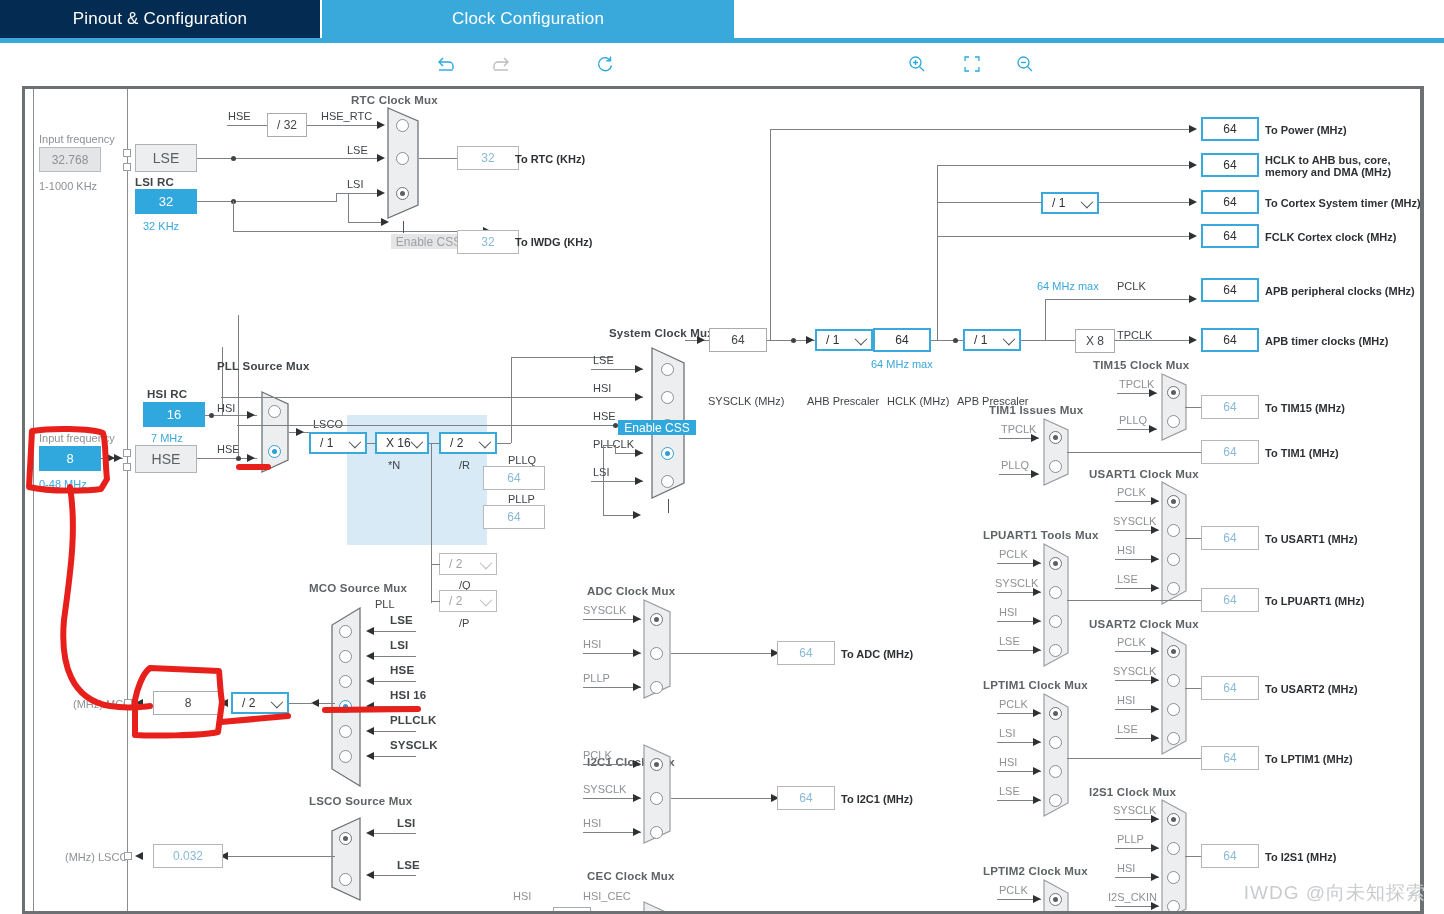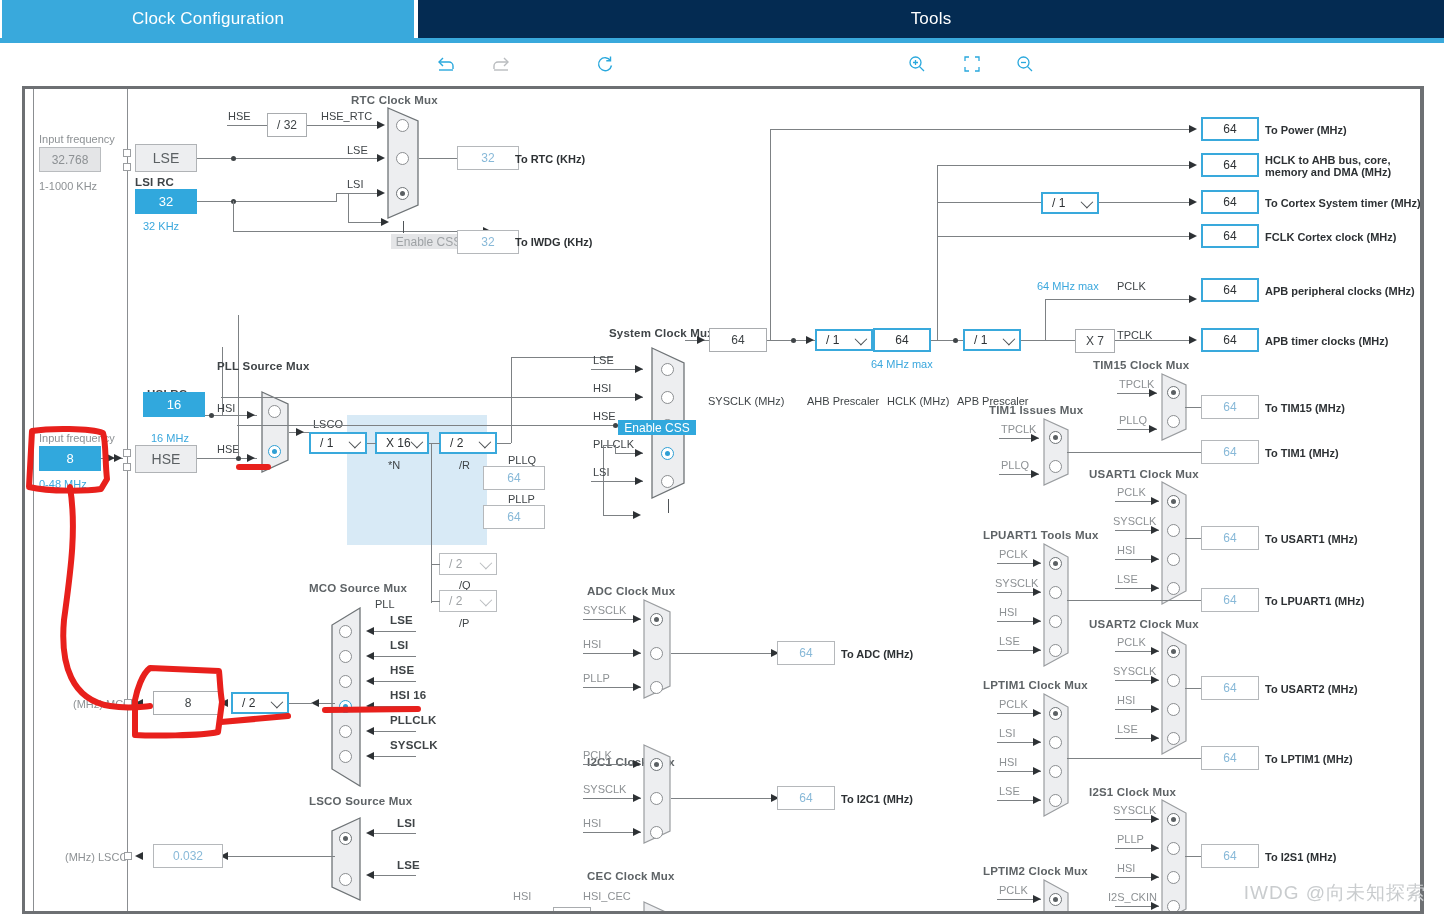--- a/index.html
+++ b/index.html
@@ -105,29 +105,29 @@
   #annot { position:absolute; left:0; top:0; width:1444px; height:914px; pointer-events:none; }
 
   
   #wm { position:absolute; right:18px; bottom:8px; color:#c9ccce; font-size:19px;
         letter-spacing:1px; }
 </style>
 </head>
 <body>
 
 <div id="tabbar">
+  <div class="tab dark" style="width:320px">
+    <span>Pinout &amp; Configuration</span>
+  </div>
   <div class="tab-sep"></div>
   <div class="tab active" style="width:412px">
     <span>Clock Configuration</span>
   </div>
   <div class="tab-sep"></div>
   <div class="tab-sep"></div>
-  <div class="tab dark" style="flex:1">
-    <span>Tools</span>
-  </div>
 </div>
 <div id="tab-underline"></div>
 
 <div id="toolbar">
   <div class="tb-icon" style="left:433px">
     <svg width="20" height="20" viewBox="0 0 20 20" fill="none" stroke="#29a8dd" stroke-width="1.4">
       <path d="M7 4 L3 8 L7 12"></path>
         <path d="M3 8 H13 a4 4 0 0 1 4 4 v3"></path>
         <path d="M3 16 H17" stroke="#29a8dd"></path>
     </svg>
@@ -228,22 +228,22 @@
 
   <div class="ln lnh" style="left:394px; top:69px; width:56px;"></div>
   <div class="ar" style="left:437px; top:65px;"></div>
   <div class="box ro" style="left:432px; top:57px; width:62px; height:24px;">32</div>
   <div class="t out" style="left:490px; top:65px;">To RTC (KHz)</div>
 
   <div class="box ro" style="left:432px; top:141px; width:62px; height:24px;">32</div>
   <div class="t out" style="left:490px; top:148px;">To IWDG (KHz)</div>
 
   <div class="t hdr2" style="left:122px; top:300px;">HSI RC</div>
-  <div class="box cyanfill" style="left:118px; top:303px; width:62px; height:25px;">16</div>
-  <div class="t blue" style="left:126px; top:344px;">16 MHz</div>
+  <div class="box cyanfill" style="left:118px; top:313px; width:62px; height:25px;">16</div>
+  <div class="t blue" style="left:126px; top:344px;">7 MHz</div>
 
   <div class="t grey" style="left:14px; top:344px;">Input frequency</div>
   <div class="box cyanfill" style="left:14px; top:357px; width:62px; height:25px;">8</div>
   <div class="t blue" style="left:14px; top:390px;">0-48 MHz</div>
 
   <div class="ln lnh" style="left:76px; top:369px; width:22px;"></div>
   <div class="ar" style="left:82px; top:365px;"></div>
   <div class="ar" style="left:89px; top:365px;"></div>
   <div class="pin" style="left:98px; top:360px;"></div>
   <div class="pin" style="left:98px; top:374px;"></div>
@@ -385,21 +385,21 @@
   <div class="ln lnh" style="left:906px; top:251px; width:50px;"></div>
   <div class="dot" style="left:928px; top:249px;"></div>
   <div class="ar" style="left:948px; top:247px;"></div>
   <div class="dd" style="left:938px; top:240px; width:58px; height:22px;">
     <span class="lbl">/ 1</span>
     <span class="chev"></span>
   </div>
 
   <div class="t blue" style="left:1012px; top:192px;">64 MHz max</div>
   <div class="t" style="left:1092px; top:192px;">PCLK</div>
-  <div class="box" style="left:1050px; top:240px; width:40px; height:24px;">X 7</div>
+  <div class="box" style="left:1050px; top:240px; width:40px; height:24px;">X 8</div>
   <div class="t" style="left:1092px; top:241px;">TPCLK</div>
 
   <div class="ln lnh" style="left:996px; top:251px; width:54px;"></div>
   <div class="ln lnv" style="left:1020px; top:210px; height:41px;"></div>
   <div class="ln lnh" style="left:1020px; top:210px; width:146px;"></div>
   <div class="ar" style="left:1164px; top:206px;"></div>
   <div class="ln lnh" style="left:1090px; top:251px; width:76px;"></div>
   <div class="ar" style="left:1164px; top:247px;"></div>
 
   <div class="dd" style="left:1016px; top:103px; width:58px; height:22px;">

